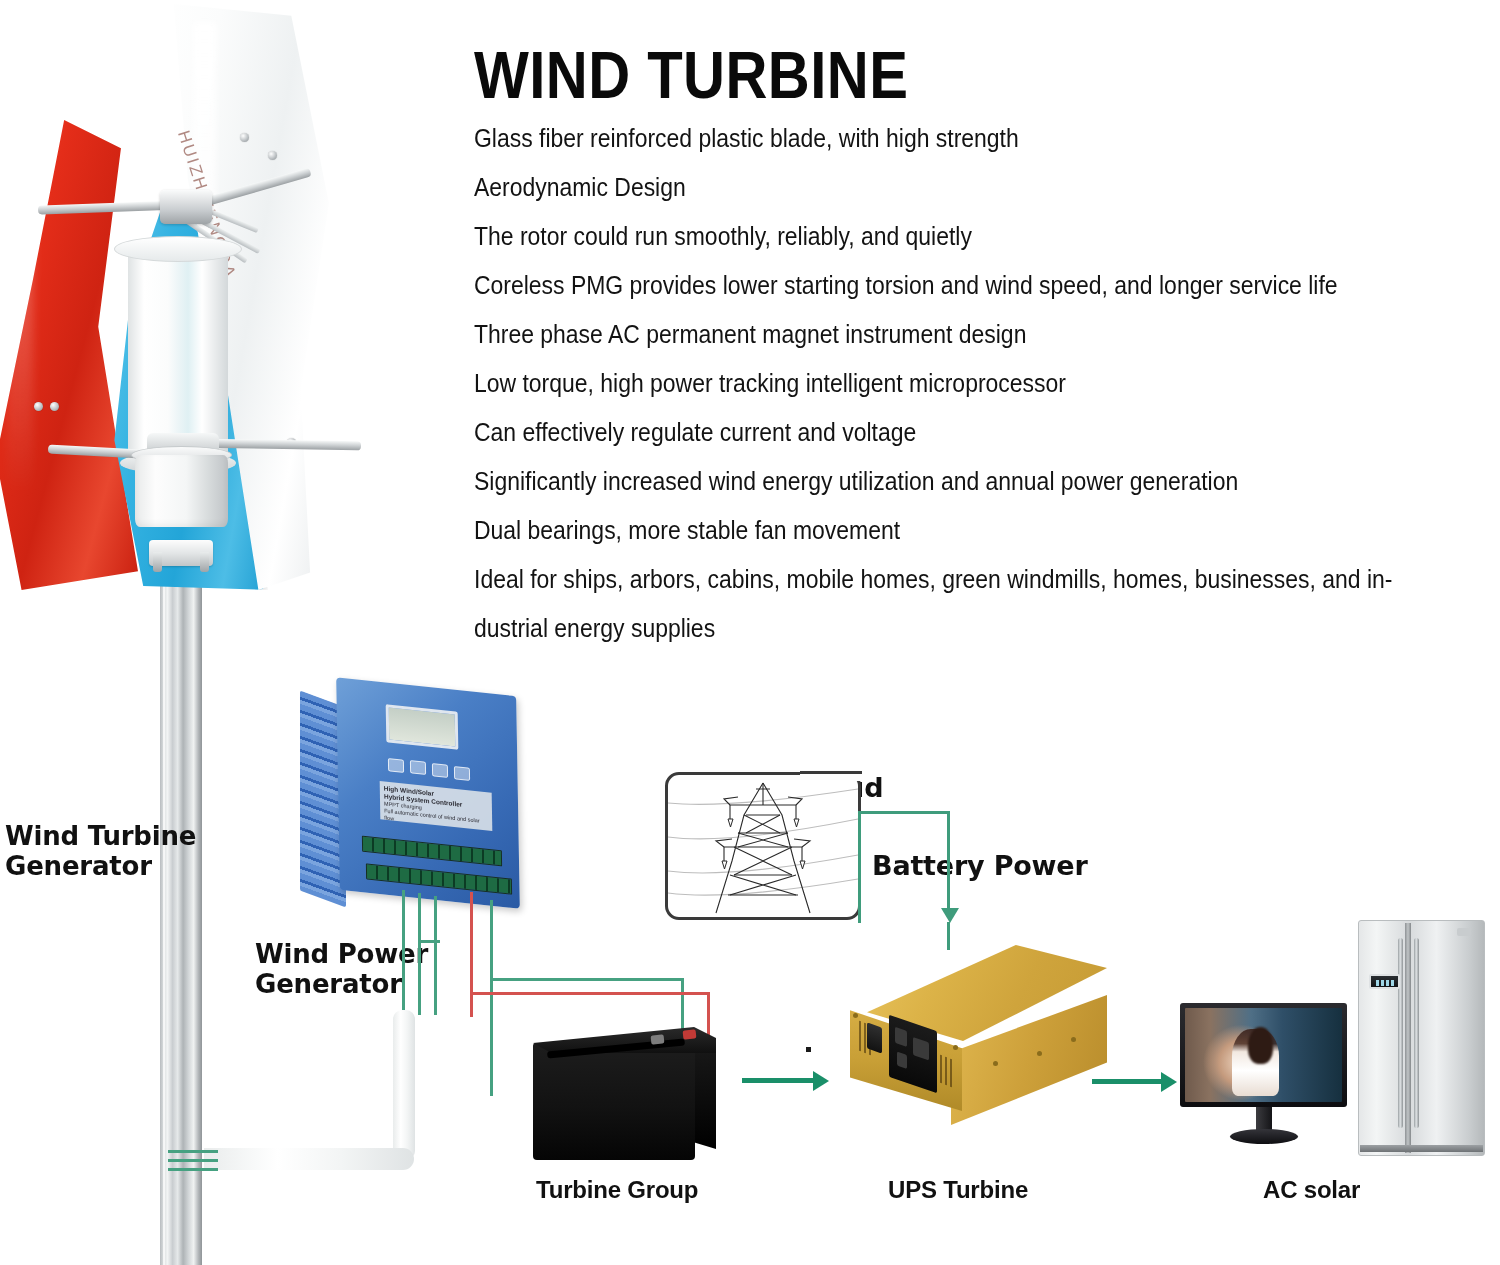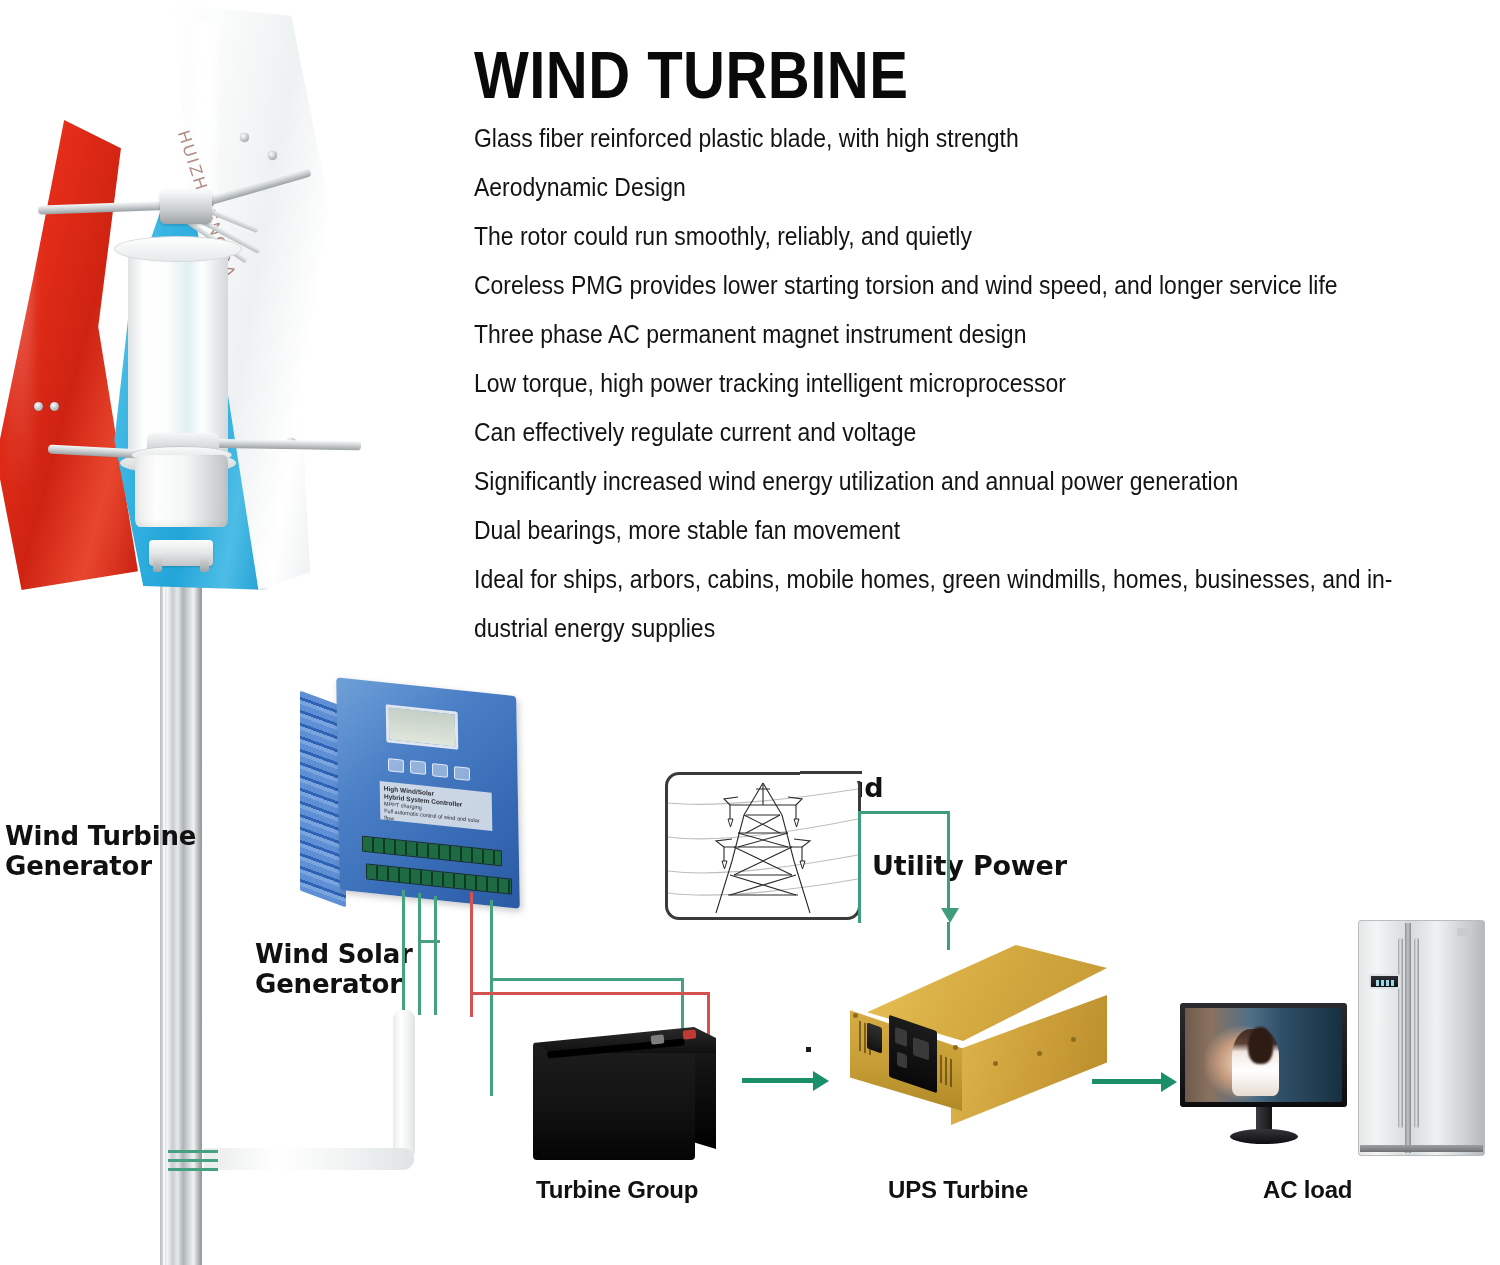--- a/index.html
+++ b/index.html
@@ -632,28 +632,28 @@
   <div class="feature-line">Dual bearings, more stable fan movement</div>
   <div class="feature-line">Ideal for ships, arbors, cabins, mobile homes, green windmills, homes, businesses, and in-</div>
   <div class="feature-line">dustrial energy supplies</div>
 </div>
 
 <div class="diagram-label" id="label-turbine">
   <div>Wind Turbine</div>
   <div>Generator</div>
 </div>
 <div class="diagram-label" id="label-mppt">
-  <div>Wind Solar</div>
+  <div>Wind Power</div>
   <div>Generator</div>
 </div>
 <div class="diagram-label" id="label-battery">Turbine Group</div>
 <div class="diagram-label" id="label-inverter">UPS  Turbine</div>
-<div class="diagram-label" id="label-acload">AC load</div>
+<div class="diagram-label" id="label-acload">AC solar</div>
 <div class="diagram-label" id="label-grid">Grid</div>
-<div class="diagram-label" id="label-utility">Utility Power</div>
+<div class="diagram-label" id="label-utility">Battery Power</div>
 
 <div id="mppt-controller">
   <div class="mppt-fins"></div>
   <div class="mppt-body"></div>
   <div class="mppt-lcd"></div>
   <div class="mppt-btn" style="left:88px;  top:74px;"></div>
   <div class="mppt-btn" style="left:110px; top:76px;"></div>
   <div class="mppt-btn" style="left:132px; top:79px;"></div>
   <div class="mppt-btn" style="left:154px; top:82px;"></div>
   <div class="mppt-label">

